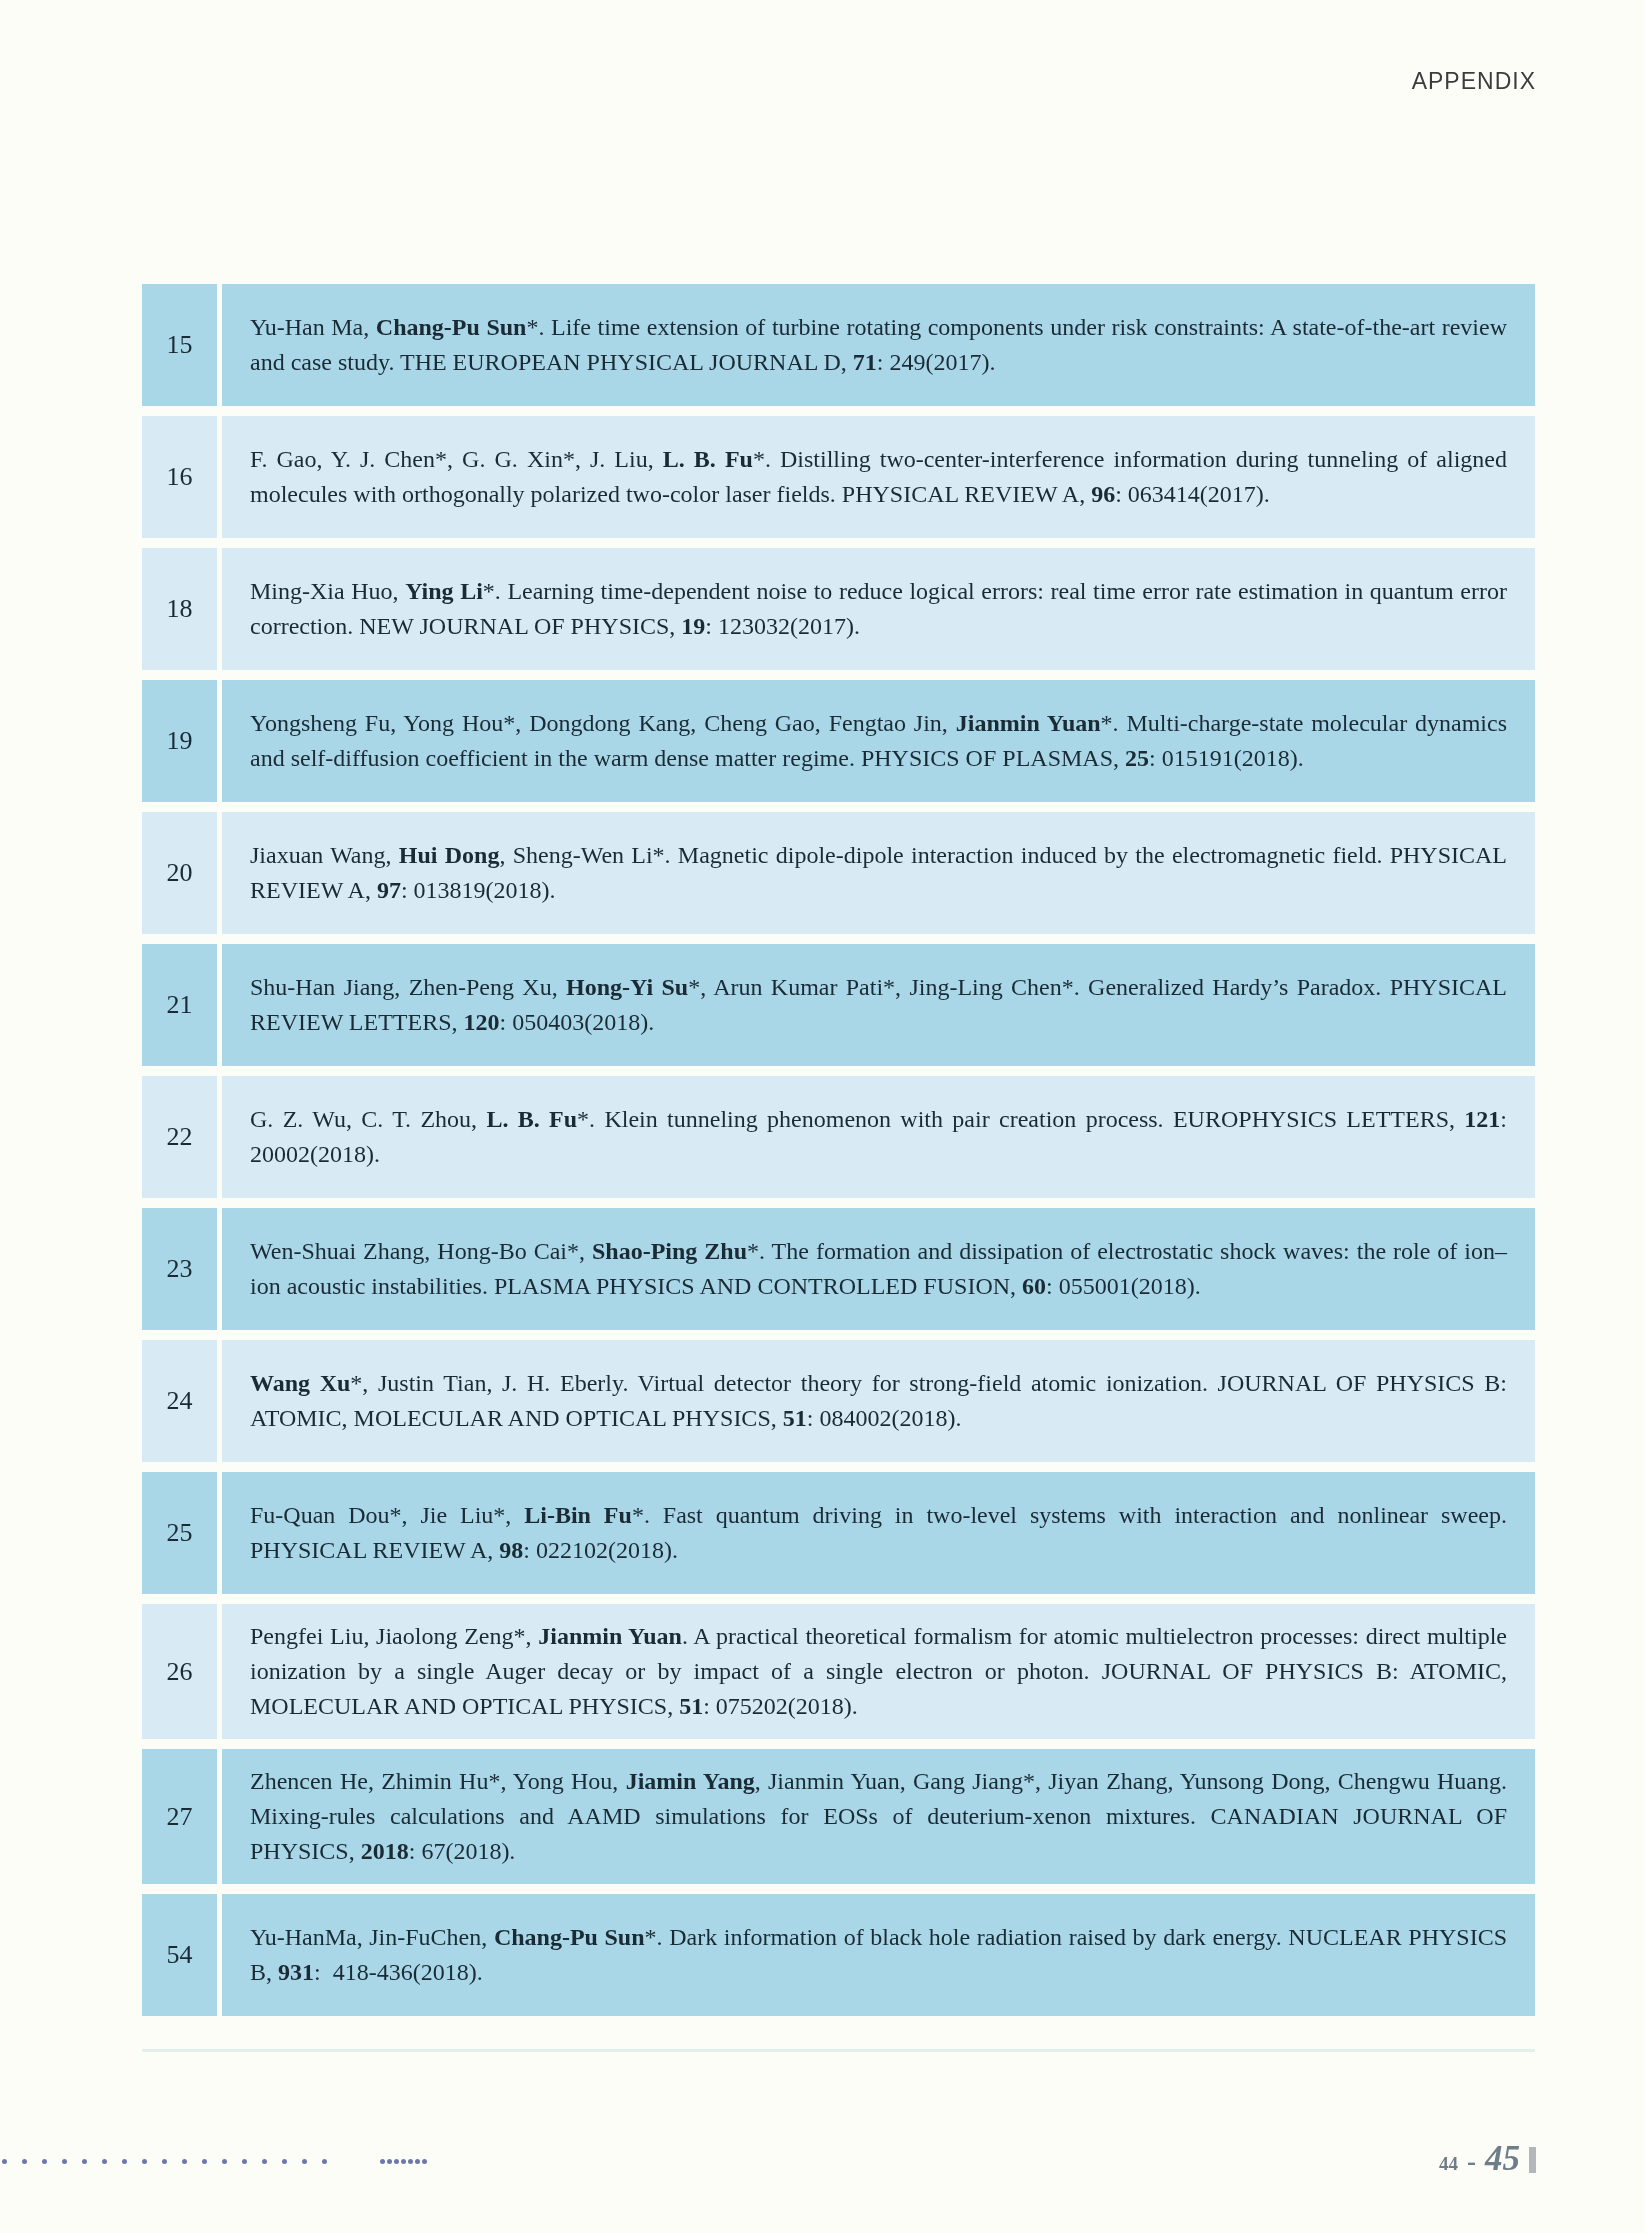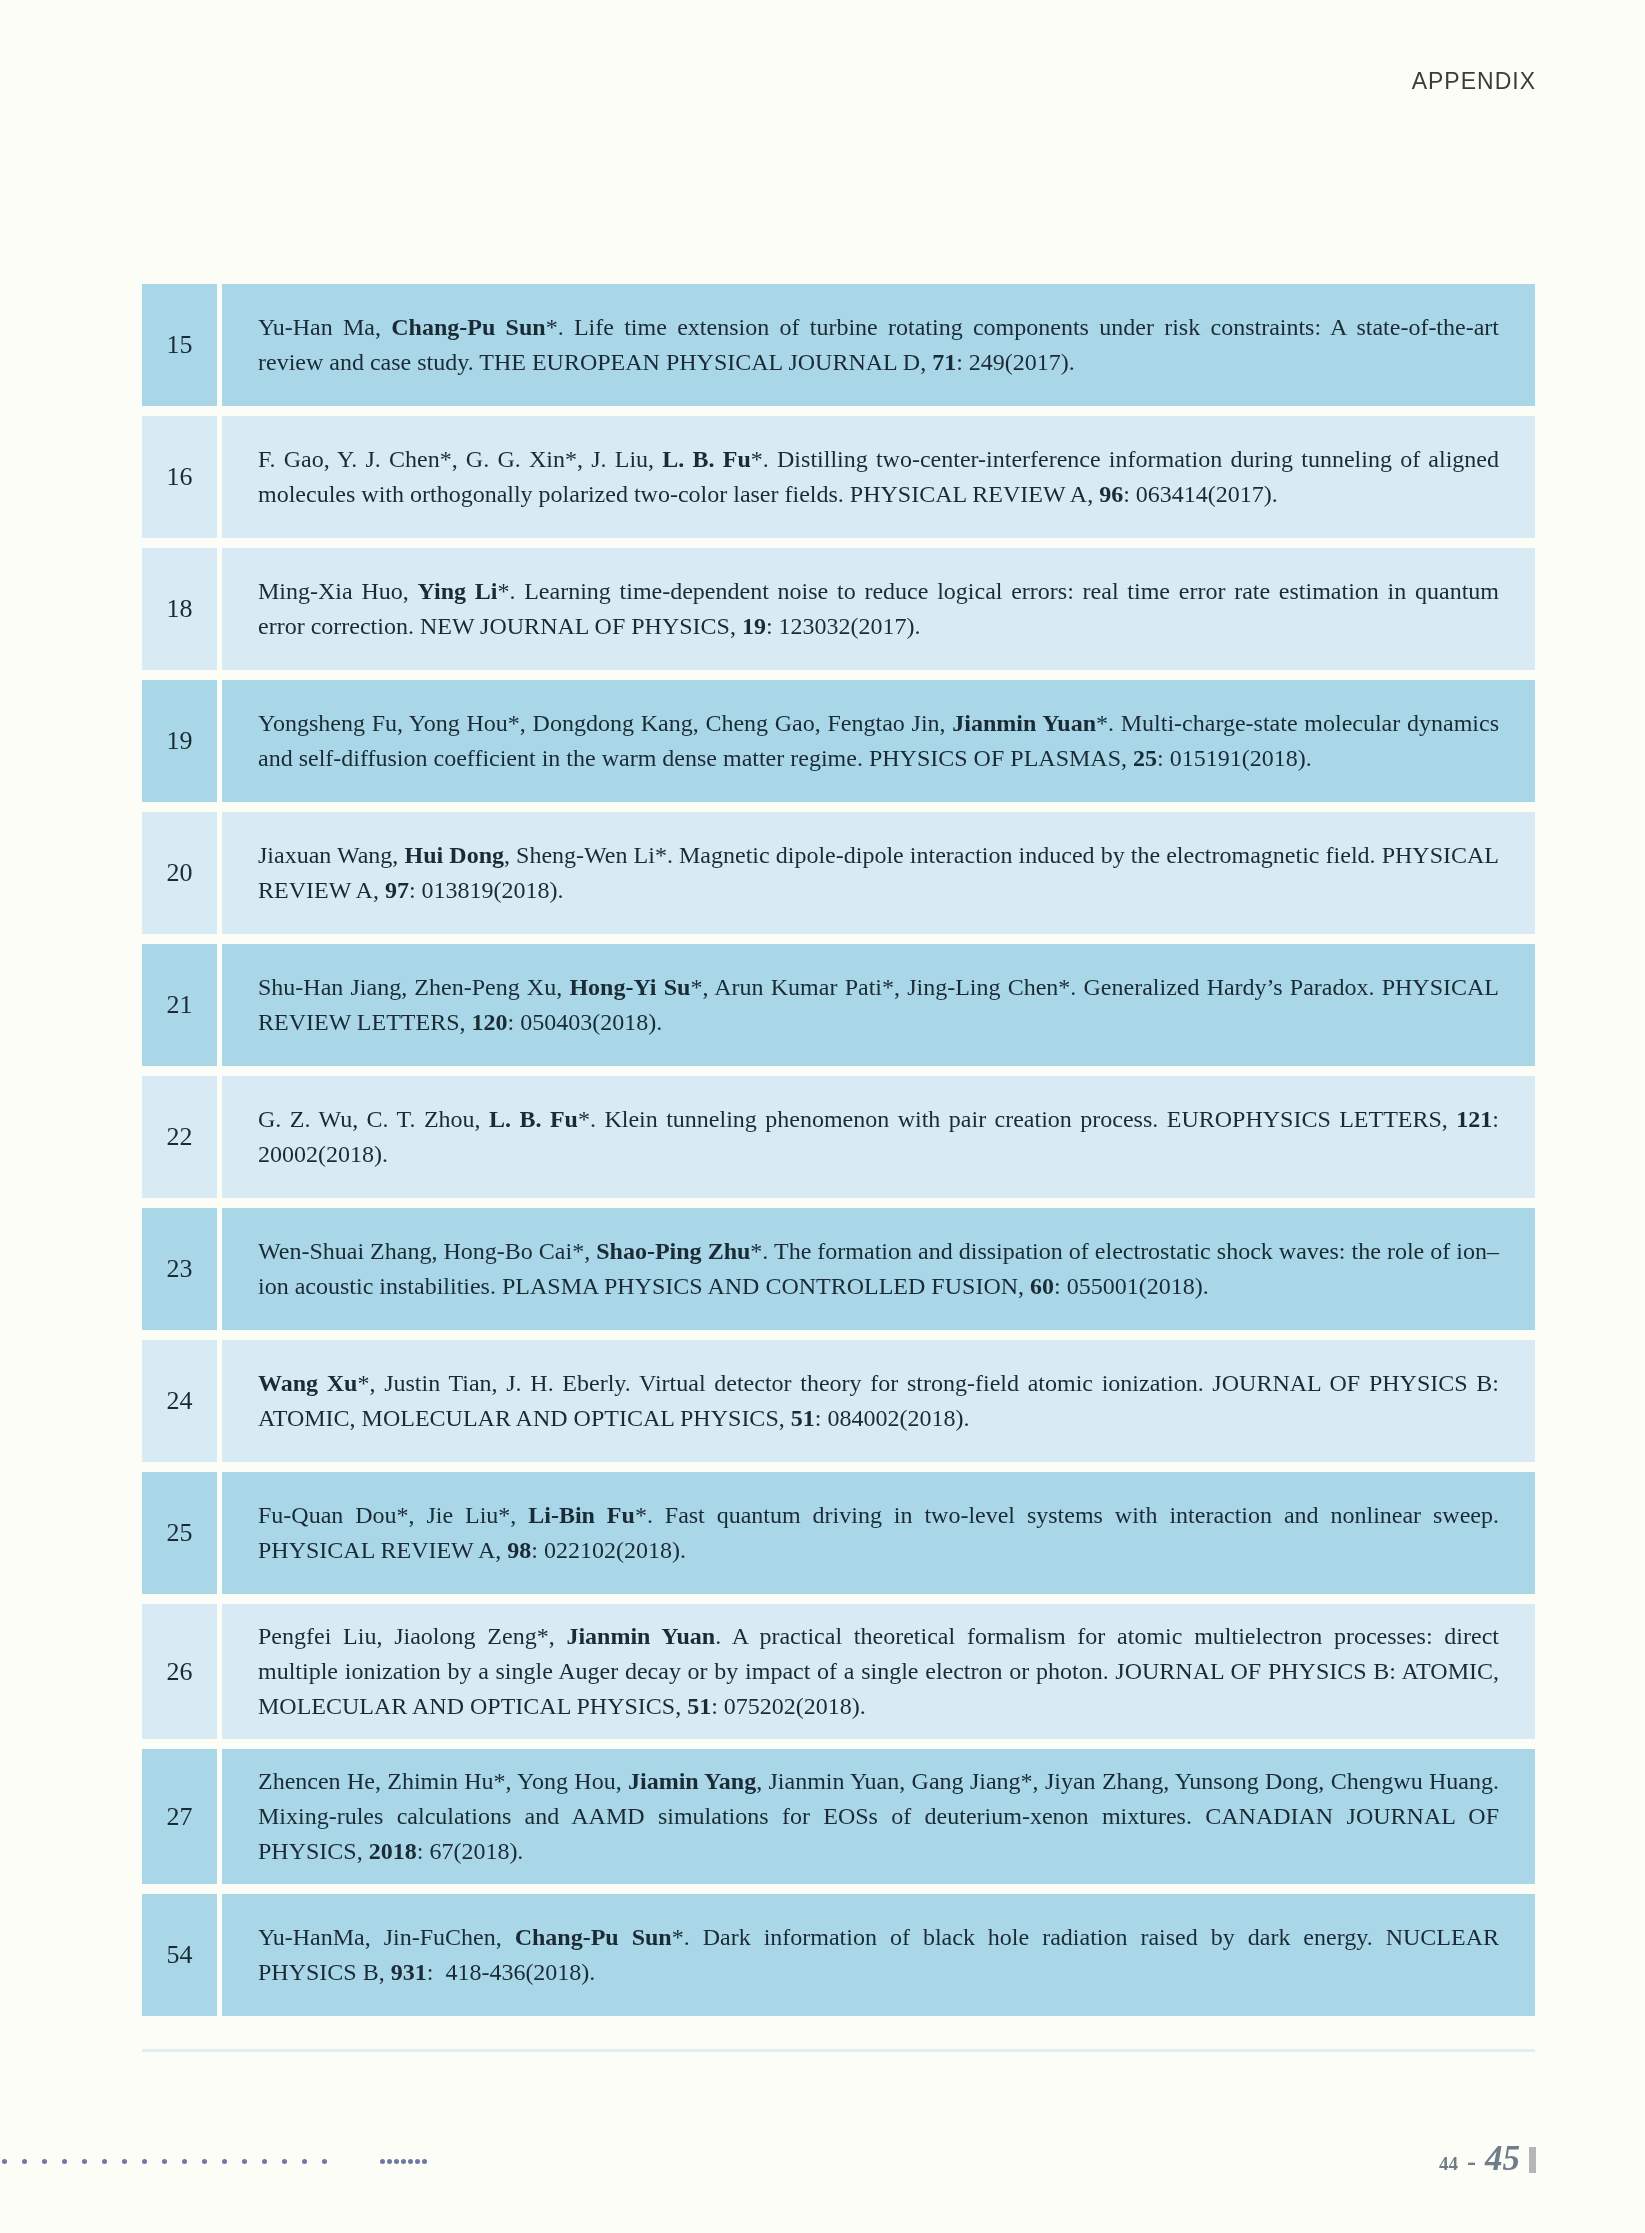--- a/index.html
+++ b/index.html
@@ -41,21 +41,21 @@
     font-size: 26px;
     color: var(--body-text, #1a2b36);
   }
   .txt {
     flex: 1 1 auto;
     display: flex; align-items: center;
     padding: 0 24px;
     overflow: hidden;
   }
   .cite {
-    margin: 12px;
+    margin: 4px;
     font-size: 24px;
     line-height: 35px;
     text-align: justify;
     text-justify: inter-word;
     color: var(--body-text, #1a2b36);
     width: 100%;
   }
   .cite .b { font-weight: bold; }
   .table-bottom-edge {
     position: absolute;

